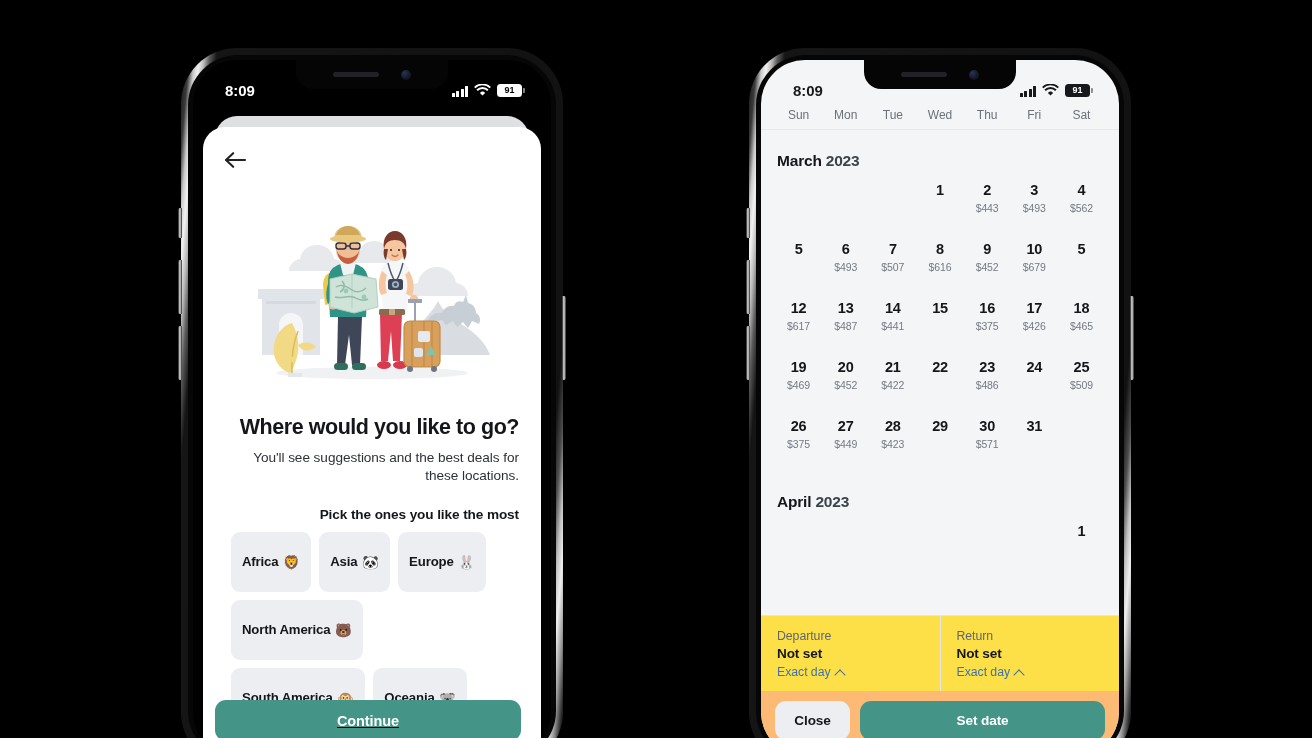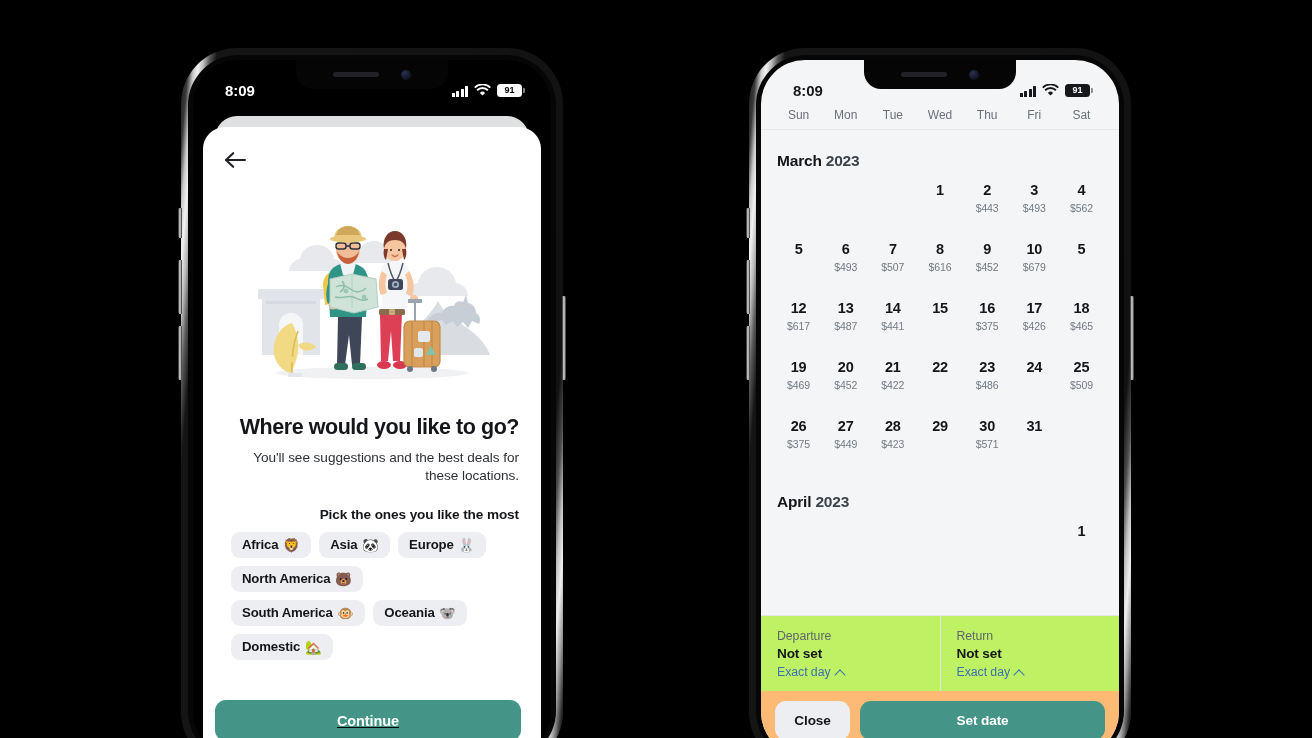--- a/index.html
+++ b/index.html
@@ -89,21 +89,21 @@
     overflow:hidden;
   }
   .back-arrow { position:absolute; left:20px; top:22px; width:26px; height:22px;
                 display:flex; align-items:center; }
   .hero { position:absolute; left:0; right:0; top:78px; height:190px; }
   .l-body { position:absolute; left:28px; right:22px; top:288px;text-align:right; }
   .h1 { font-size:21.5px; font-weight:bold; color:#14161a; letter-spacing:-0.45px; }
   .sub { margin-top:9px; font-size:13.6px; color:#2d3136; line-height:1.32; letter-spacing:-0.05px; }
   .pick { margin-top:22px; font-size:13.6px; font-weight:bold; color:#14161a; letter-spacing:-0.1px; }
   .chips { margin-top:10px; display:flex; flex-wrap:wrap; gap:8px; max-width:262px; }
-  .chip { background:#eceef1; border-radius:9px; padding:5px 11px;
+  .chip { background:#eceef1; border-radius:9px; padding:22px 11px;
           font-size:13.2px; font-weight:bold; color:#14161a; letter-spacing:-0.15px;
           display:inline-flex; align-items:center; gap:5px; white-space:nowrap; }
   .chip .emo { font-size:13.5px; }
   .cta-wrap { position:absolute; left:12px; right:20px; bottom:0;text-decoration:underline; }
   .cta { height:41px; border-radius:11px; background:#449587; color:#fff;
          display:flex; align-items:center; justify-content:center;
          font-size:14.5px; font-weight:bold; letter-spacing:-0.1px; }
   .homebar-track { margin-top:9px; height:6px; background:#eff0f1; border-radius:3px; overflow:hidden; }
   .homebar-fill { height:100%; background:#3f8f81; border-radius:3px; }
 
@@ -117,21 +117,21 @@
   .month-title { font-size:15.5px; font-weight:bold; color:#14161a; letter-spacing:-0.2px;
                  padding:22px 2px 6px; }
   .month-title .yr { color:#3d434a; font-weight:bold; }
   .weeks { display:grid; grid-template-columns:repeat(7,1fr); }
   .day { height:59px; display:flex; flex-direction:column; align-items:center;
          justify-content:flex-start; padding-top:7px; }
   .day .num { font-size:14.5px; font-weight:bold; color:#14161a; letter-spacing:-0.2px; line-height:1.1; }
   .day .price { margin-top:3px; font-size:10.5px; color:#737a82; letter-spacing:-0.1px; }
   .day.empty { visibility:hidden; }
 
-  .dr-bar { display:flex; border-top:1px solid #e3e5e8; background:#bef264; }
+  .dr-bar { display:flex; border-top:1px solid #e3e5e8; background:#fde047; }
   .dr-col { flex:1; padding:13px 16px 11px; }
   .dr-col + .dr-col { border-left:1px solid #e3e5e8; }
   .dr-label { font-size:12.3px; color:#60666d; letter-spacing:-0.05px; }
   .dr-val { margin-top:3px; font-size:13.6px; font-weight:bold; color:#14161a; letter-spacing:-0.15px; }
   .dr-link { margin-top:4px; font-size:12.3px; color:#3d72b0; letter-spacing:-0.05px;
              display:inline-flex; align-items:center; gap:5px; }
   .chev { display:inline-block; width:9px; height:9px; position:relative; }
   .chev::before { content:""; position:absolute; left:0; top:3px; width:7px; height:7px;
                   border-top:1.8px solid #3d72b0; border-right:1.8px solid #3d72b0;
                   transform:rotate(-45deg); }

